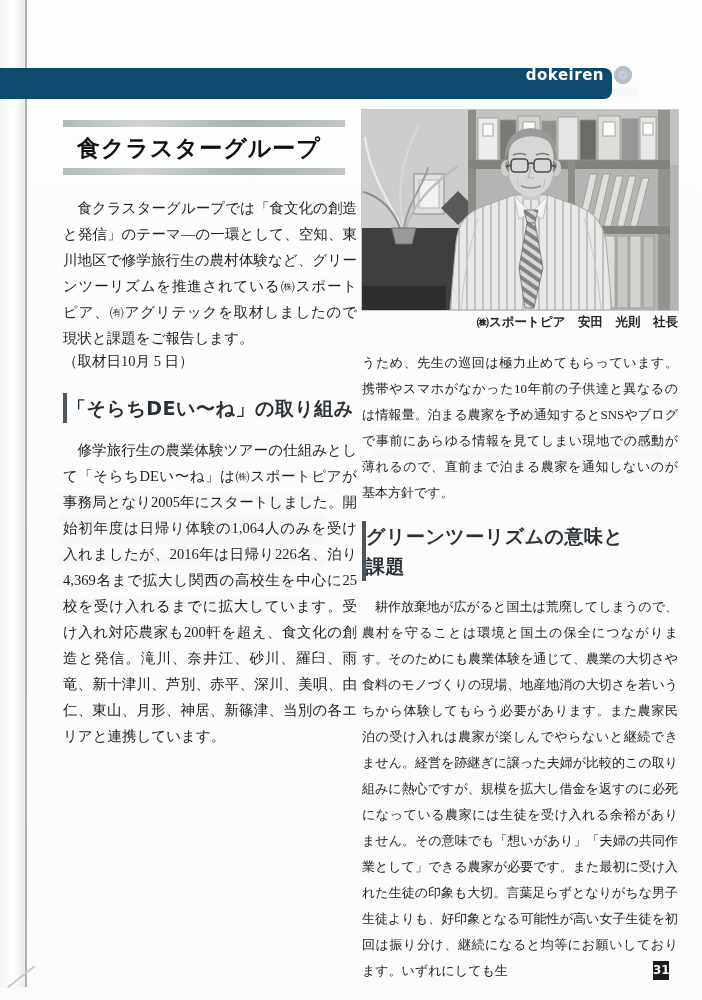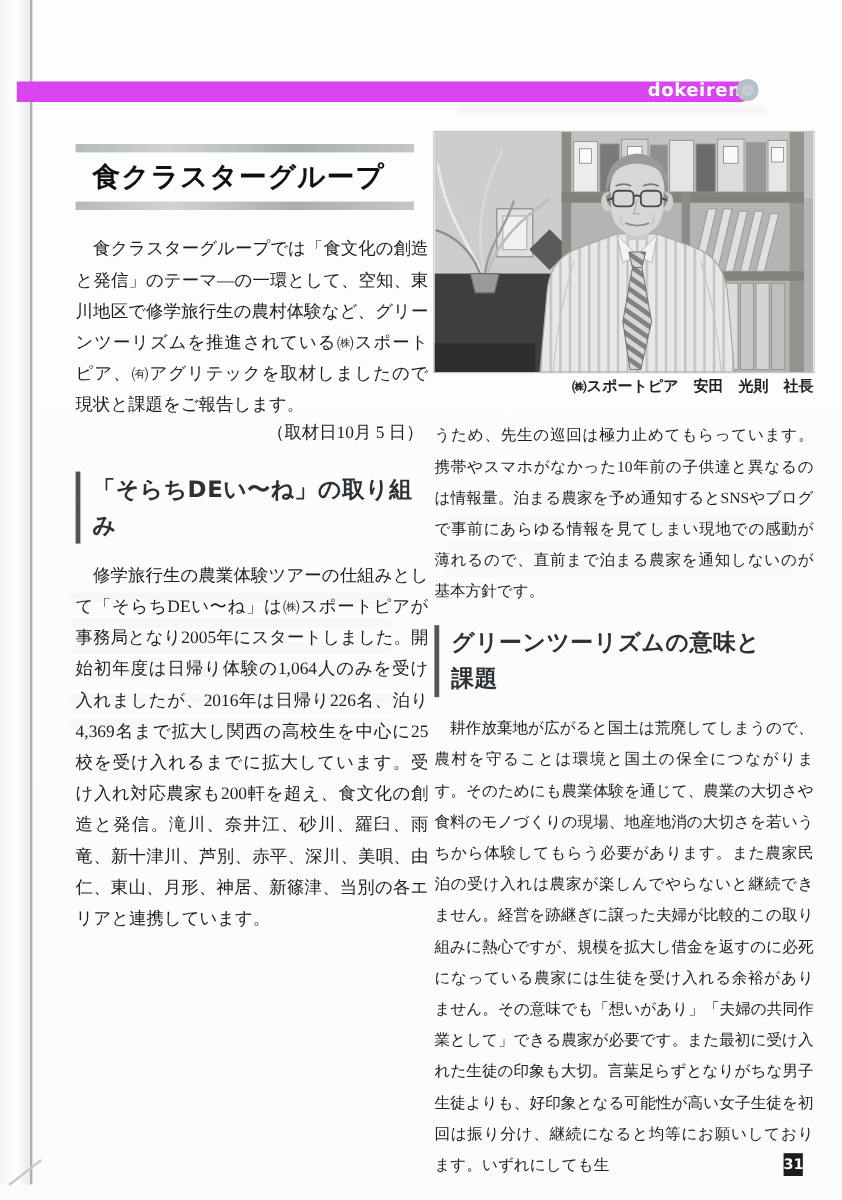--- a/index.html
+++ b/index.html
@@ -8,22 +8,22 @@
     background:linear-gradient(180deg,#fdfdfd 0%,#fbfbfb 100%);
     font-family:"Liberation Serif","DejaVu Serif",serif;color:#1e1e1e;
   }
   
   .page-edge{position:absolute;left:0;top:0;width:25px;height:987px;
     background:linear-gradient(90deg,#f4f5f6 0%,#ffffff 55%,#eceeef 90%);
     border-right:2px solid #aab0b5;}
   .page-curl{position:absolute;left:4px;top:976px;width:34px;height:2px;
     background:#c6cacc;transform:rotate(-38deg);}
   
-  .header-bar{position:absolute;left:14px;top:68px;width:612px;height:17px;
-    background:#d946ef;border-radius:0 8px 8px 0;}
+  .header-bar{position:absolute;left:0;top:68px;width:612px;height:31px;
+    background:#0c4a6e;border-radius:0 8px 8px 0;}
   .header-label{position:absolute;right:8px;top:-2px;color:#ffffff;
     font:bold 15px/18px "DejaVu Sans","Liberation Sans",sans-serif;letter-spacing:.5px;}
   .header-dot{position:absolute;left:614px;top:66px;width:18px;height:18px;border-radius:50%;
     background:#b7c0c6;box-shadow:inset 0 0 0 4px #b7c0c6, inset 0 0 0 8px #c6cdd2;}
   
   .ghost{position:absolute;pointer-events:none;
     background:repeating-linear-gradient(180deg,rgba(140,155,165,.12) 0 8px,rgba(255,255,255,0) 8px 21px);
     filter:blur(1.5px);}
   
   .col-left{position:absolute;left:63px;top:120px;width:294px;}
@@ -34,24 +34,24 @@
     background:linear-gradient(90deg,#b4babc 0%,#cfd3d4 28%,#a9afb1 65%,#c3c7c9 100%);}
   .title-box::before{top:0;}
   .title-box::after{bottom:0;}
   .title-text{font:bold 23px/32px "DejaVu Sans","Liberation Sans",sans-serif;
     color:#111;letter-spacing:1px;}
   
   .body-text{font-size:14.5px;line-height:26px;text-align:justify;
     text-justify:inter-character;color:#1e1e1e;margin:0;}
   .col-right .body-text{font-size:13px;}
   .indent{text-indent:1em;}
-  .date-line{font-size:14.5px;line-height:21.5px;text-align:right;padding-right:4px;}
+  .date-line{font-size:14.5px;line-height:21.5px;text-align:left;padding-right:4px;}
   
   .section-h{font:bold 19px/30px "DejaVu Sans","Liberation Sans",sans-serif;color:#2c3135;
-    border-left:4px solid #4e565c;padding-left:10px;letter-spacing:.5px;}
+    border-left:4px solid #4e565c;padding-left:0;letter-spacing:.5px;}
   .h1-pos{margin:20px 0 14px 0;}
   .h2-pos{margin:15px 0 13px 0;max-width:266px;}
   
   .photo-wrap{width:316px;height:200px;box-shadow:0 0 0 1px #c6c9cb;overflow:hidden;}
   .photo-caption{text-align:right;font:bold 12.5px/16px "DejaVu Sans","Liberation Sans",sans-serif;
     color:#222;margin:4px 0 20px 0;}
   
   .page-num{position:absolute;left:653px;top:961px;width:16px;height:19px;background:#1b1b1b;
     color:#fff;font:bold 12px/19px "DejaVu Sans","Liberation Sans",sans-serif;text-align:center;}
 </style>

